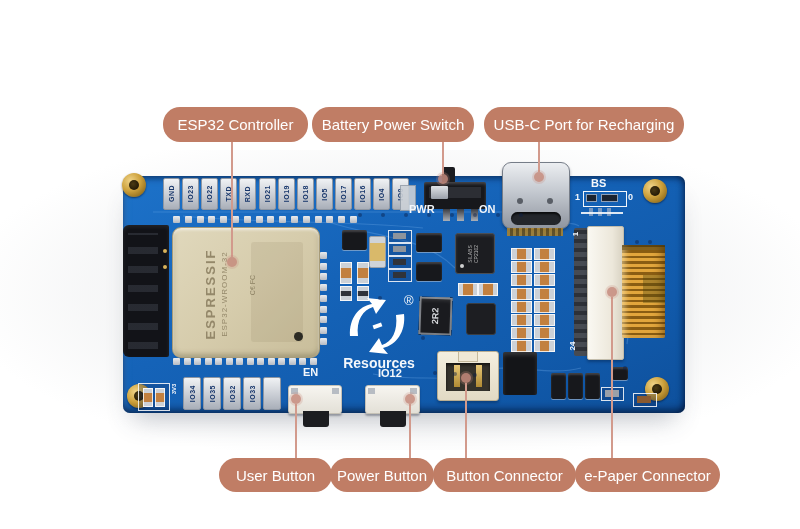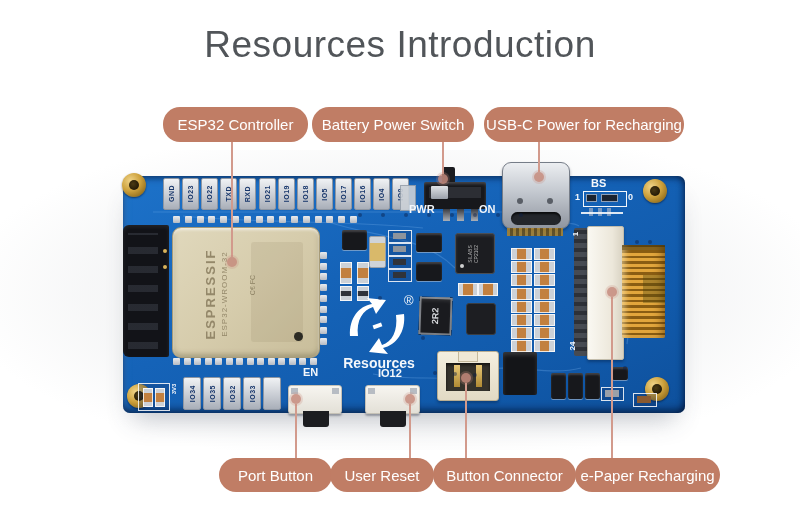--- a/index.html
+++ b/index.html
@@ -44,21 +44,20 @@
     background:radial-gradient(circle at 35% 32%, #efd388 0%, #cda13c 45%, #96711f 78%, #6e5115 100%);
     box-shadow:0 1px 2px rgba(0,0,20,.5);}
   .standoff:after{content:"";position:absolute;left:7px;top:7px;width:10px;height:10px;border-radius:50%;
     background:radial-gradient(circle at 40% 40%, #4a3a14, #241a06 70%);}
 </style>
 </head>
 <body>
 
 <div class="stage">
 
-  <div class="title">Resources Introduction</div>
   <div class="backdrop"></div>
 
   <div class="board">
 
     <svg class="abs" style="left:0;top:0;" width="562" height="237" viewBox="0 0 562 237">
       <g fill="none" stroke="#6aa6e4" stroke-opacity="0.35" stroke-width="1.2">
         <path d="M30 36 H 440"></path>
         <path d="M60 40 C 140 48, 220 44, 300 52"></path>
         <path d="M205 46 C 255 62, 300 60, 332 92"></path>
         <path d="M340 200 C 380 182, 420 202, 458 192"></path>
@@ -365,28 +364,28 @@
 
   <div id="callouts">
       <div class="cline" style="left: 231px; top: 142px; height: 115px;"></div>
       <div class="cdot" style="left: 227px; top: 257px;"></div>
       <div class="pill" style="left: 163px; top: 107px; width: 137px; height: 35px;">ESP32 Controller</div>
       <div class="cline" style="left: 442px; top: 142px; height: 32px;"></div>
       <div class="cdot" style="left: 438px; top: 174px;"></div>
       <div class="pill" style="left: 312px; top: 107px; width: 154px; height: 35px;">Battery Power Switch</div>
       <div class="cline" style="left: 538px; top: 142px; height: 30px;"></div>
       <div class="cdot" style="left: 534px; top: 172px;"></div>
-      <div class="pill" style="left: 484px; top: 107px; width: 192px; height: 35px;">USB-C Power for Recharging</div>
+      <div class="pill" style="left: 484px; top: 107px; width: 192px; height: 35px;">USB-C Port for Recharging</div>
       <div class="cline" style="left: 295px; top: 404px; height: 54px;"></div>
       <div class="cdot" style="left: 291px; top: 394px;"></div>
-      <div class="pill" style="left: 219px; top: 458px; width: 105px; height: 34px;">Port Button</div>
+      <div class="pill" style="left: 219px; top: 458px; width: 105px; height: 34px;">User Button</div>
       <div class="cline" style="left: 409px; top: 404px; height: 54px;"></div>
       <div class="cdot" style="left: 405px; top: 394px;"></div>
-      <div class="pill" style="left: 330px; top: 458px; width: 96px; height: 34px;">User Reset</div>
+      <div class="pill" style="left: 330px; top: 458px; width: 96px; height: 34px;">Power Button</div>
       <div class="cline" style="left: 465px; top: 383px; height: 75px;"></div>
       <div class="cdot" style="left: 461px; top: 373px;"></div>
       <div class="pill" style="left: 433px; top: 458px; width: 135px; height: 34px;">Button Connector</div>
       <div class="cline" style="left: 611px; top: 297px; height: 161px;"></div>
       <div class="cdot" style="left: 607px; top: 287px;"></div>
-      <div class="pill" style="left: 575px; top: 458px; width: 137px; height: 34px;">e-Paper Recharging</div>
+      <div class="pill" style="left: 575px; top: 458px; width: 137px; height: 34px;">e-Paper Connector</div>
     </div>
 
 </div>
 
 </body></html>

